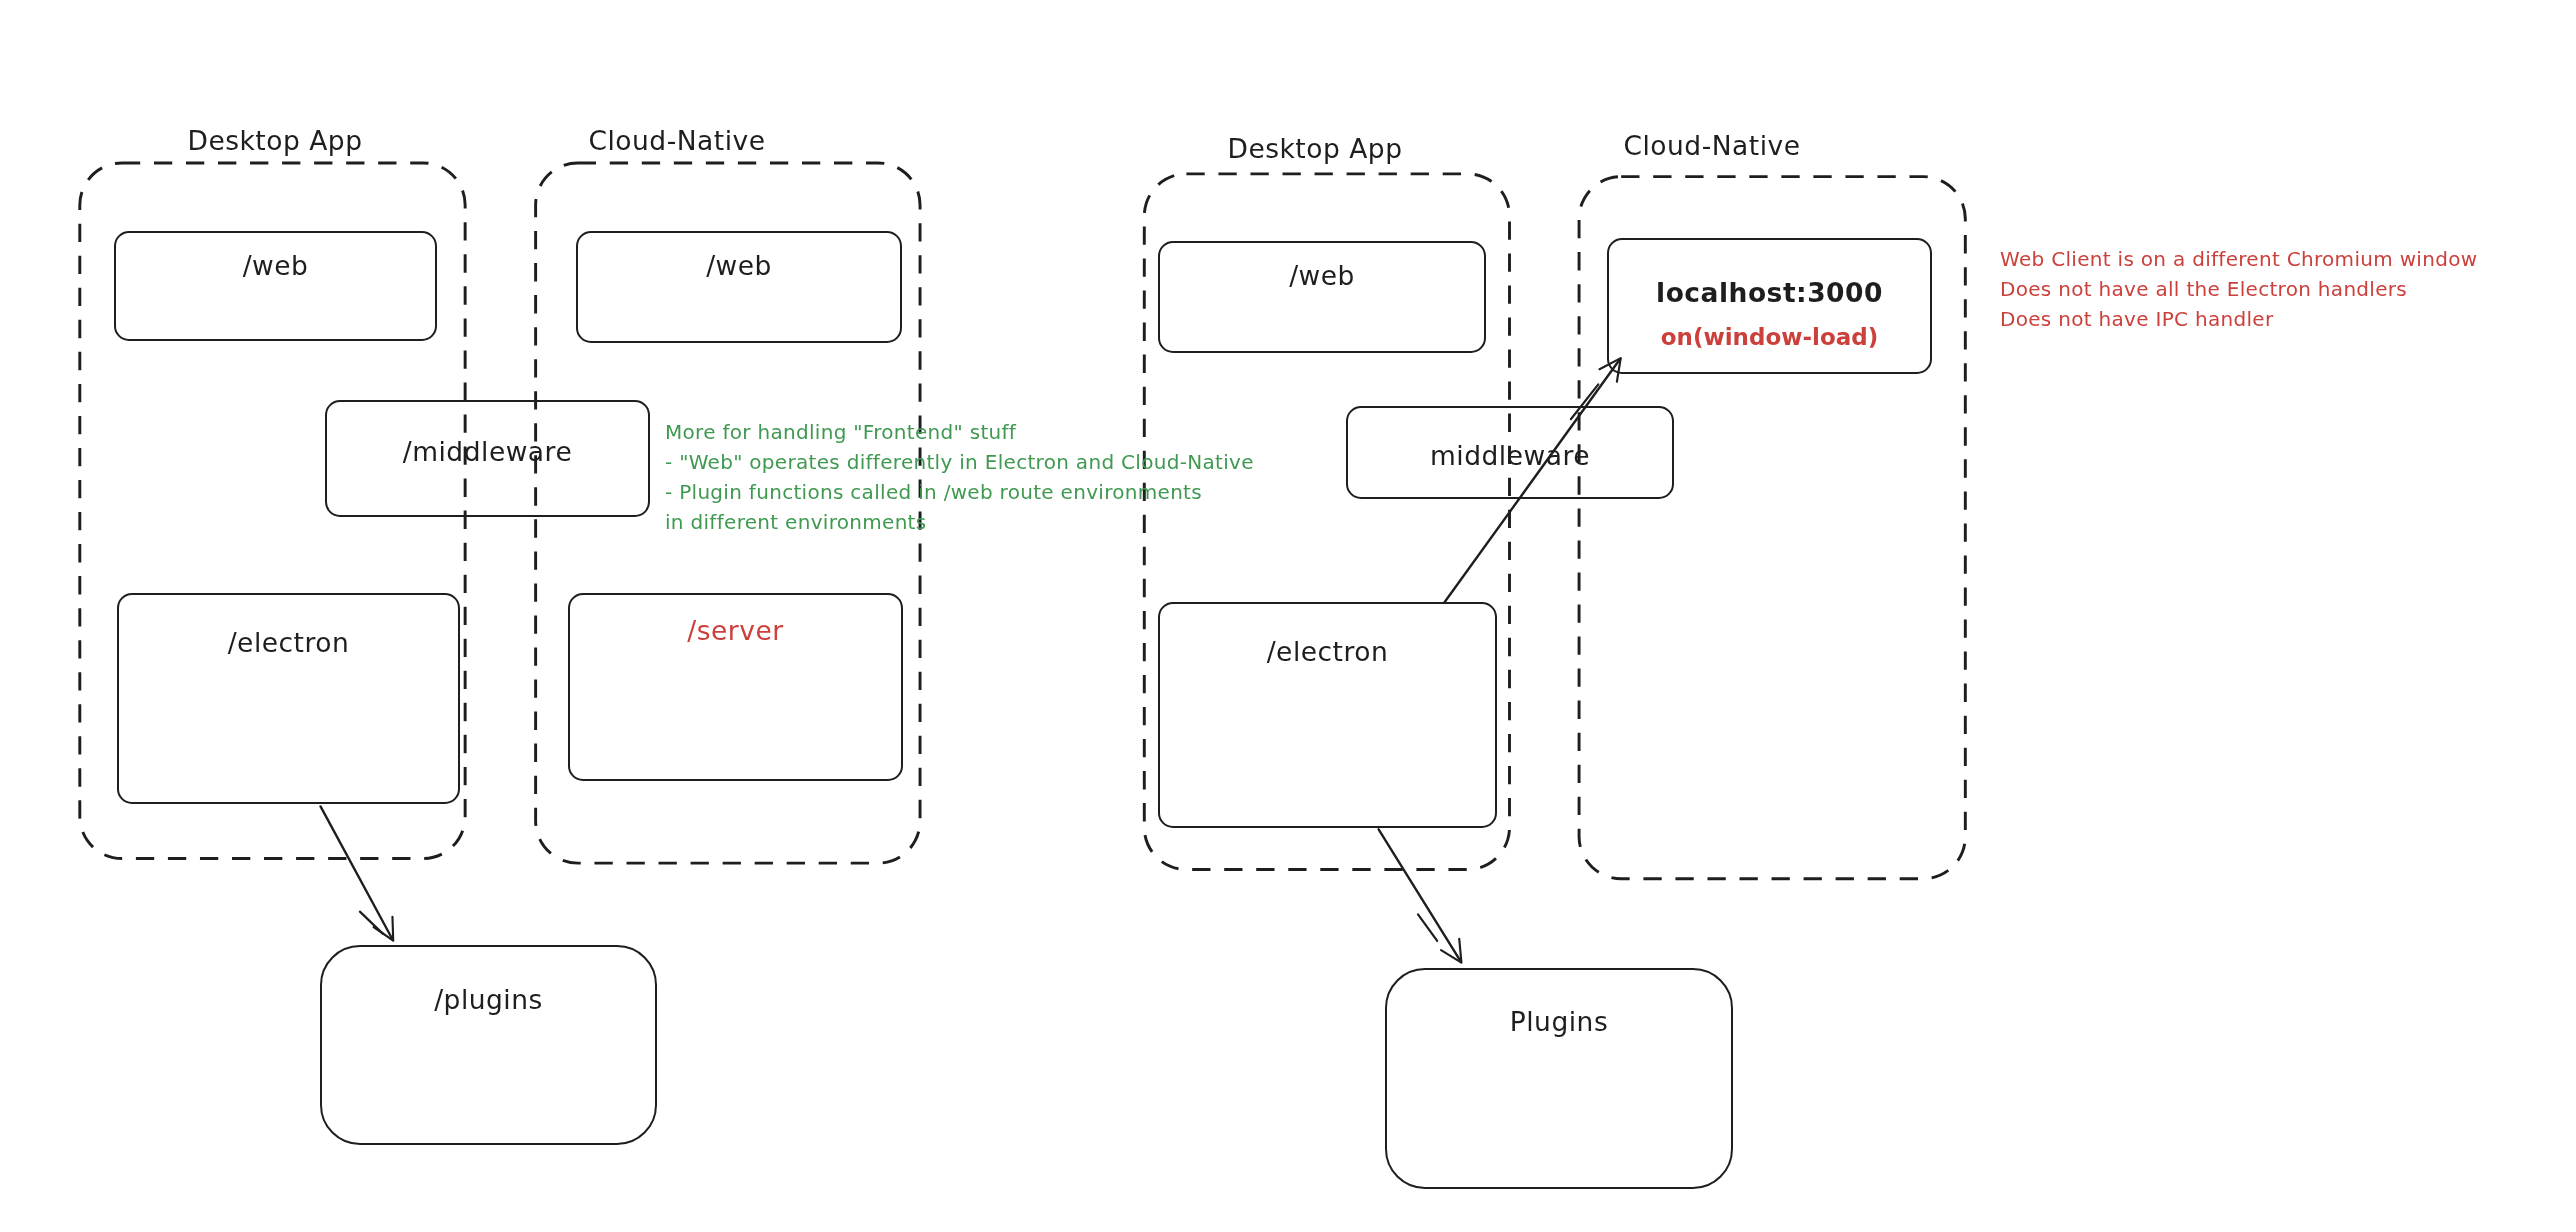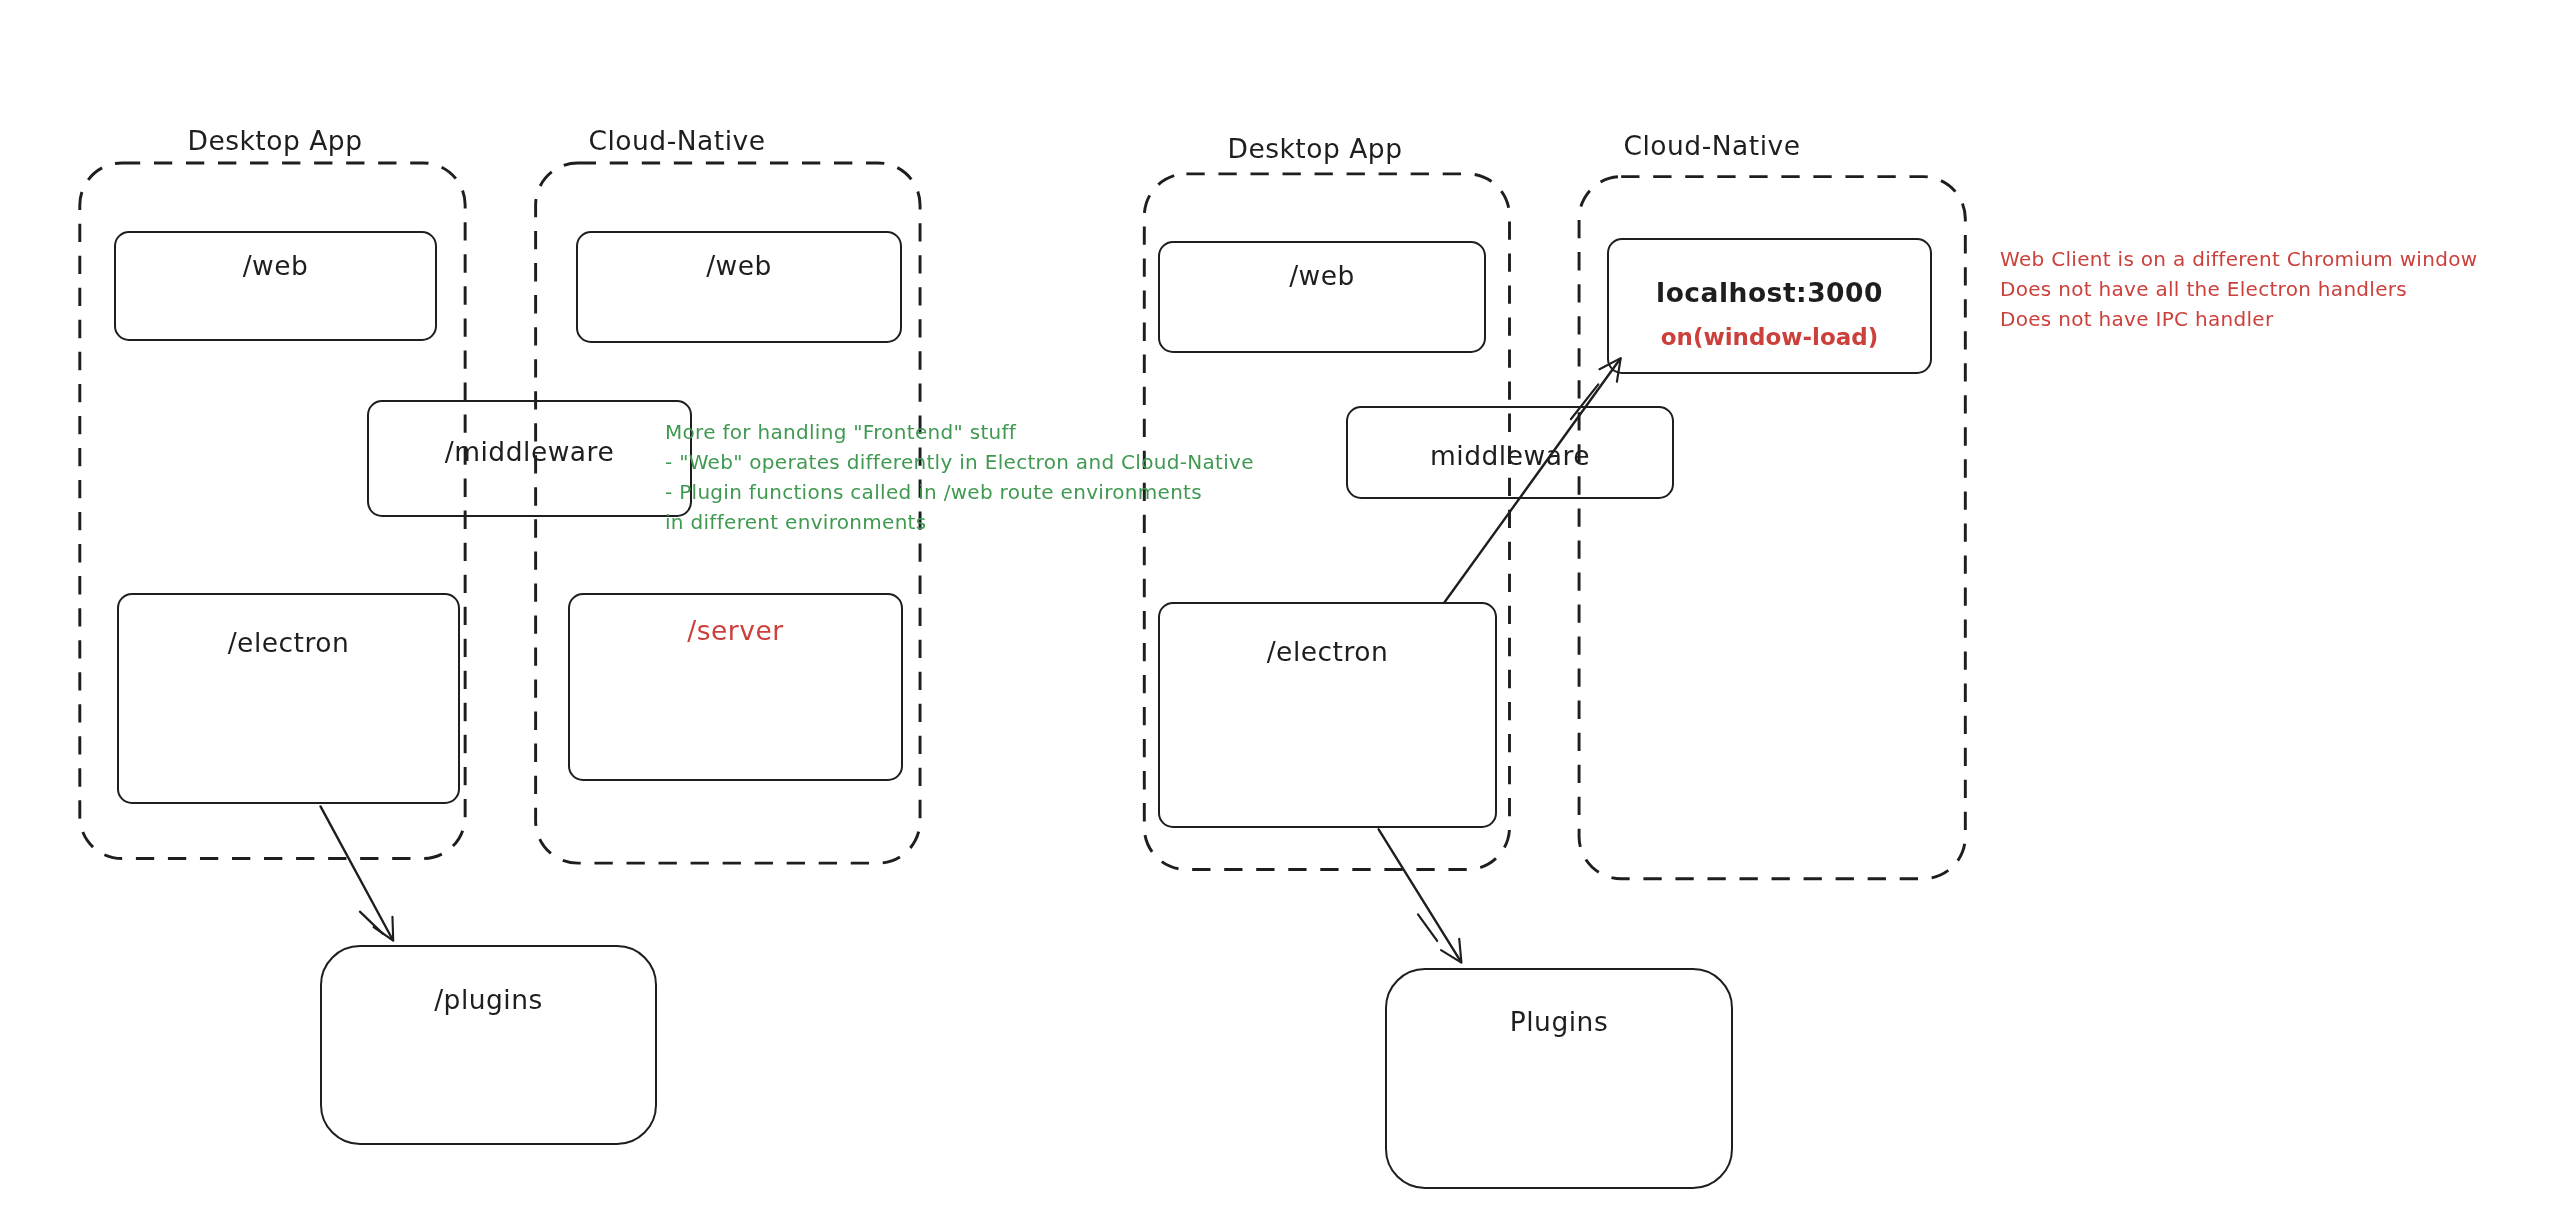--- a/index.html
+++ b/index.html
@@ -58,21 +58,21 @@
     line-height: 30px;
     white-space: nowrap;
     letter-spacing: 0.3px;
   }
   .note.green { color: var(--green); }
   .note.red { color: var(--red); }
 
   
   .b-web-ld   { left: 114px;  top: 231px;  width: 323px; height: 110px; padding-top: 18.3px; }
   .b-web-lc   { left: 576px;  top: 231px;  width: 326px; height: 112px; padding-top: 18.3px; }
-  .b-mw-l     { left: 325px;  top: 400px;  width: 325px; height: 117px; padding-top: 35px; margin-left: 42px; }
+  .b-mw-l     { left: 325px;  top: 400px;  width: 325px; height: 117px; padding-top: 35px; }
   .b-elec-l   { left: 117px;  top: 593px;  width: 343px; height: 211px; padding-top: 33px; }
   .b-server   { left: 568px;  top: 593px;  width: 335px; height: 188px; padding-top: 21px; }
   .b-plug-l   { left: 320px;  top: 945px; width: 337px; height: 200px; padding-top: 38px; border-radius: 40px; text-align: right; }
   
   .b-web-rd   { left: 1158px; top: 241px;  width: 328px; height: 112px; padding-top: 18.3px; }
   .b-local    { left: 1607px; top: 238px;  width: 325px; height: 136px; padding-top: 16.5px; flex-direction: column; align-items: center; font-weight: bold; }
   .b-mw-r     { left: 1346px; top: 406px;  width: 328px; height: 93px; padding-top: 33px; }
   .b-elec-r   { left: 1158px; top: 602px;  width: 339px; height: 226px; padding-top: 33px; }
   .b-plug-r   { left: 1385px; top: 968px; width: 348px; height: 221px; padding-top: 37px; border-radius: 40px; }
   .b-local .sub-label { margin-top: 15.6px; }

